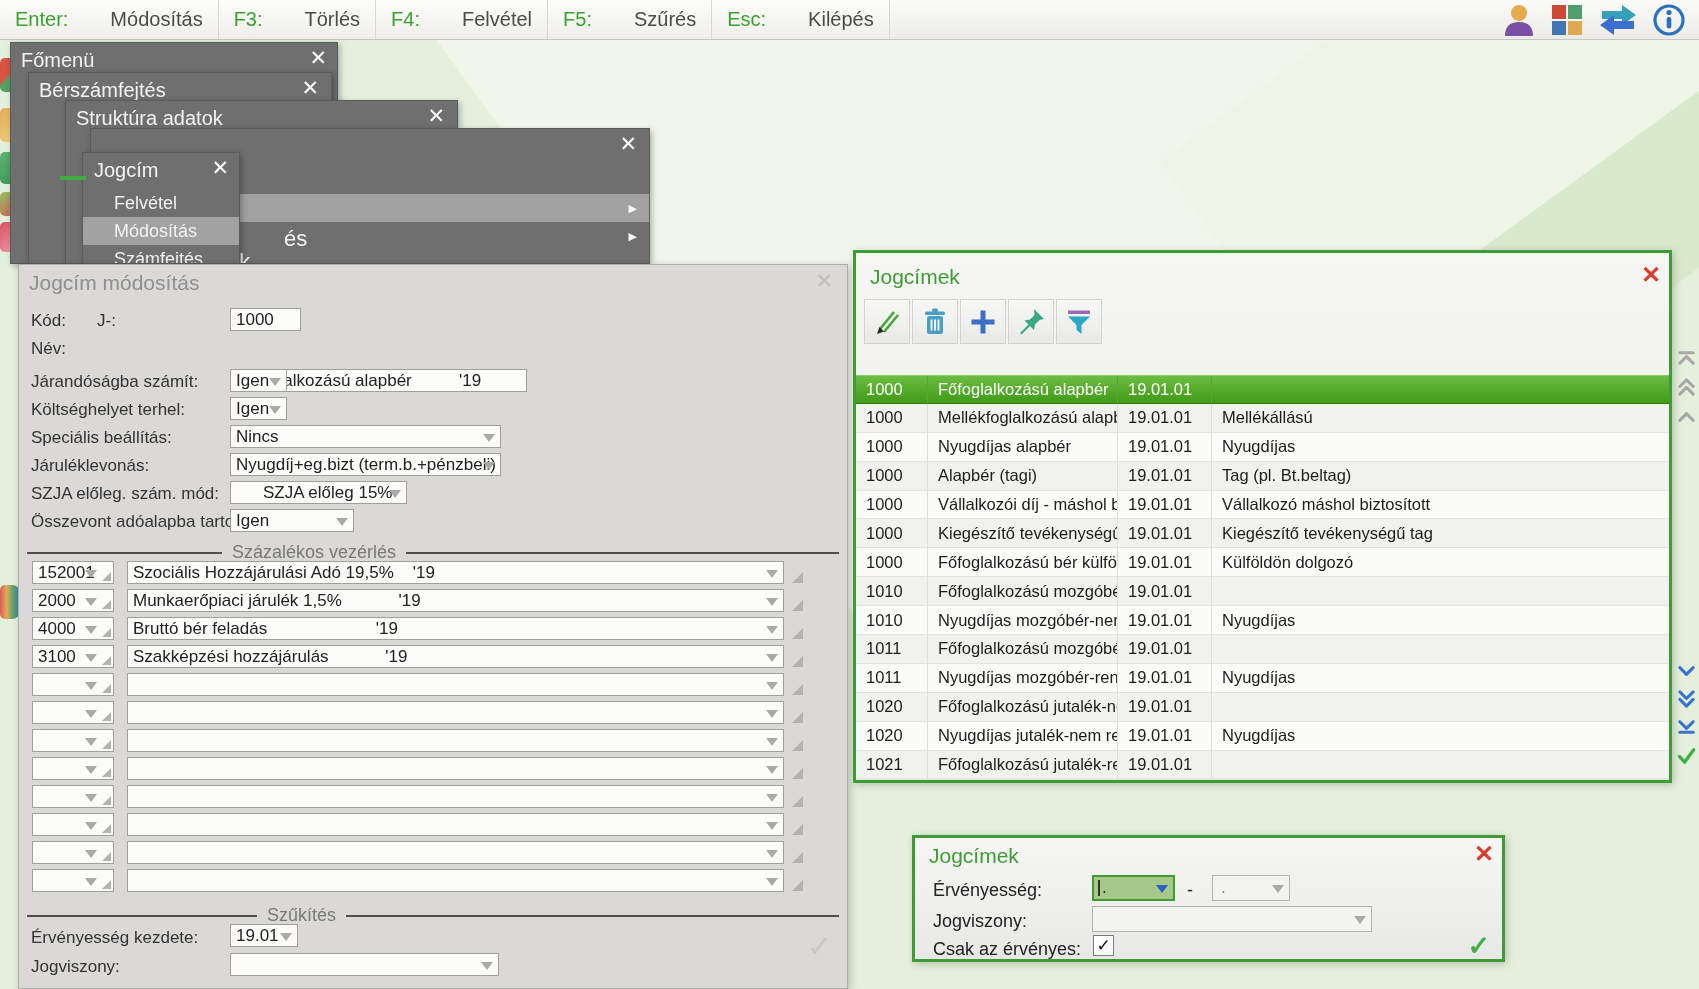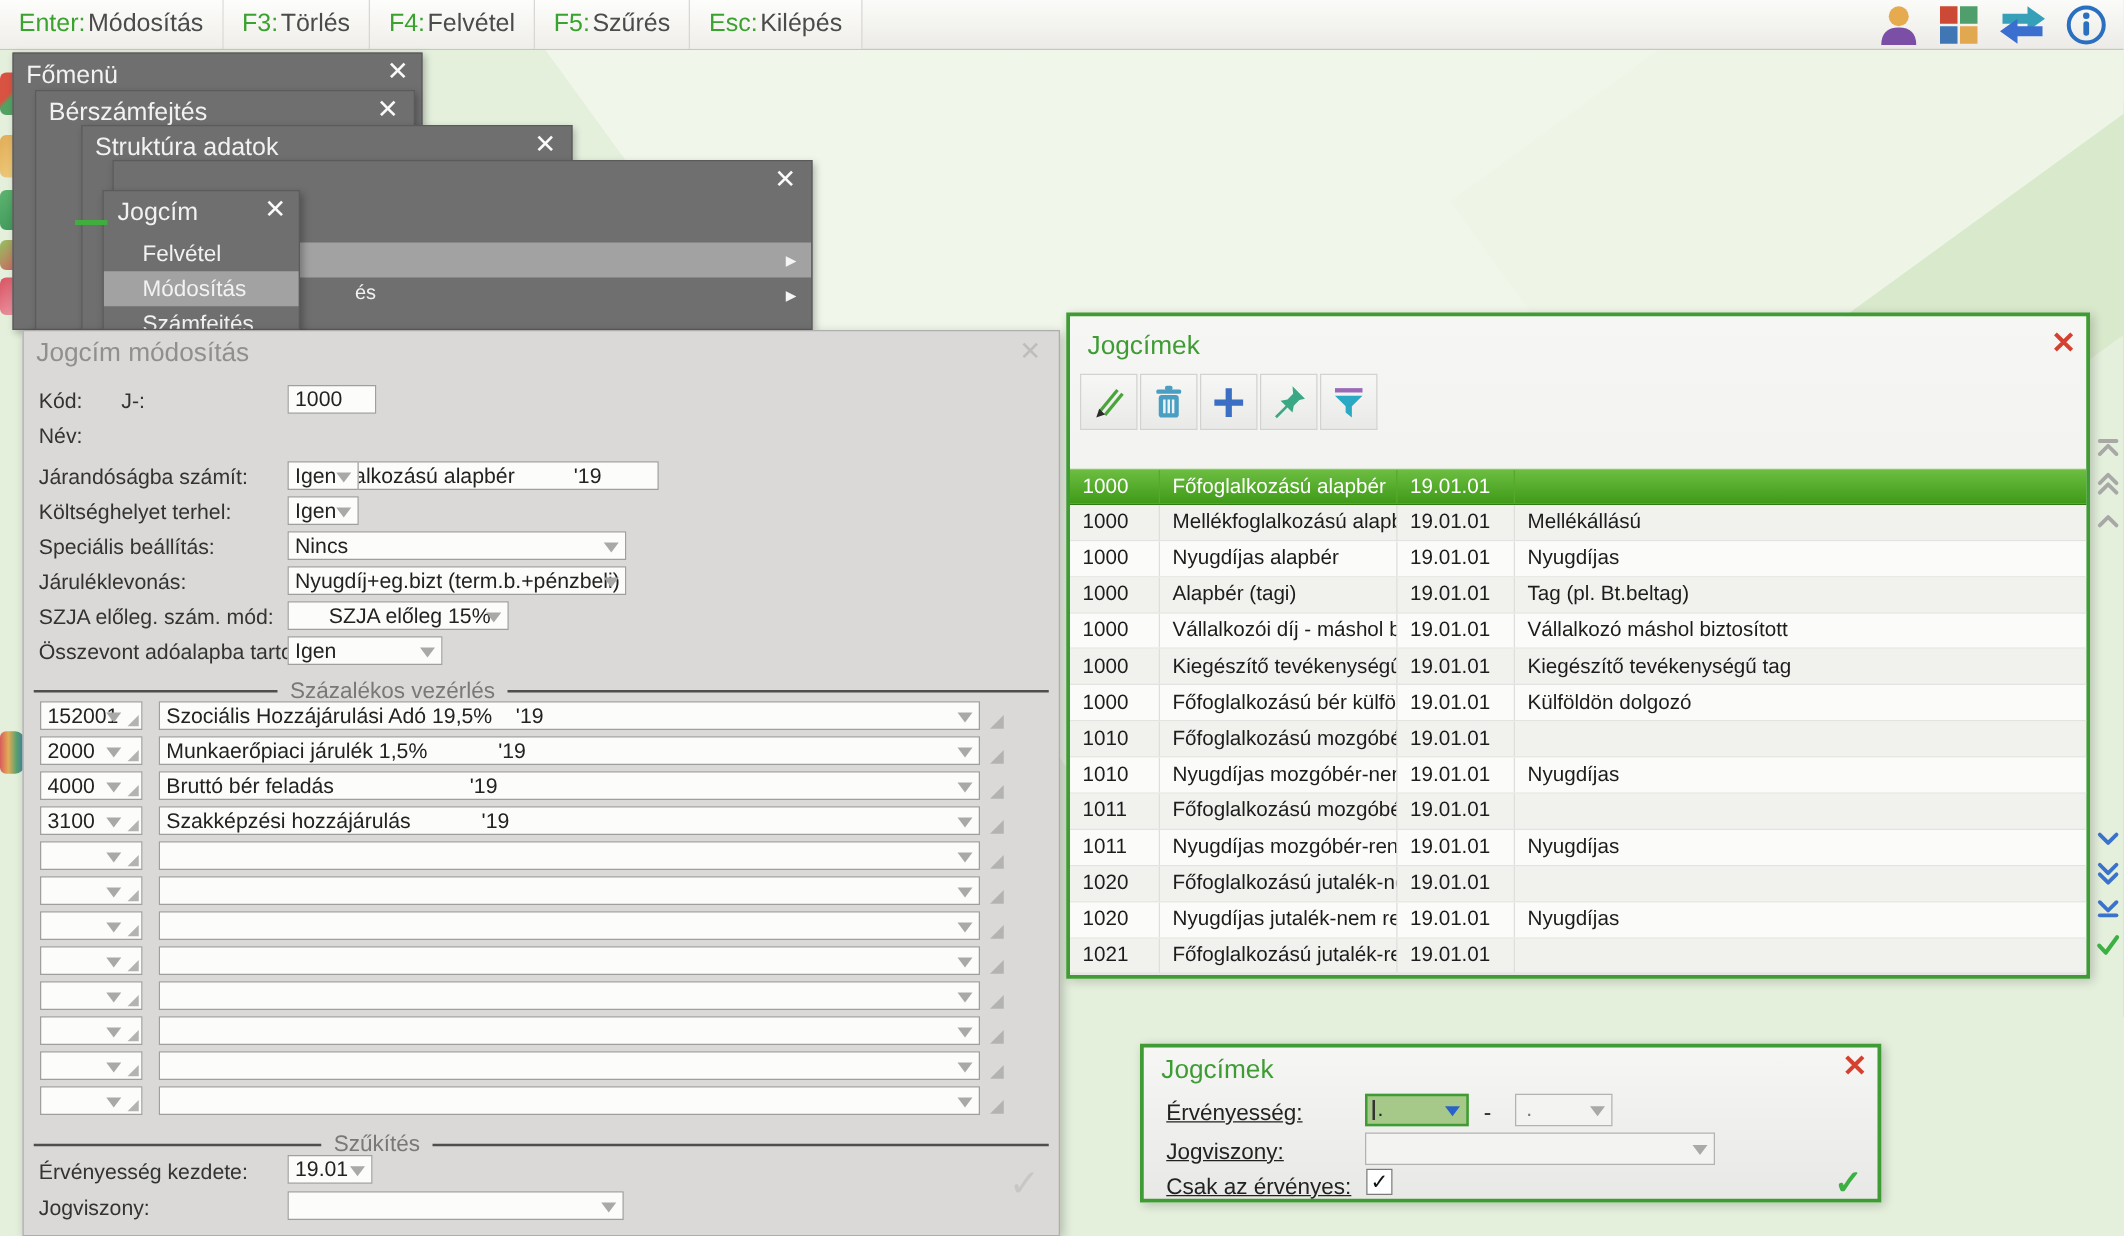--- a/index.html
+++ b/index.html
@@ -10,38 +10,38 @@
   .deco{position:absolute;pointer-events:none;}
   .deco-a{right:-320px;top:-480px;width:1500px;height:780px;background:#f0f7ea;transform:rotate(-36deg);}
   .deco-b{right:-560px;top:-360px;width:1300px;height:620px;background:#d9e9cc;transform:rotate(-36deg);}
   .deco-c{right:-80px;top:-40px;width:600px;height:260px;background:#eef5e6;transform:rotate(-36deg);}
 
   
   .topbar{position:absolute;left:0;top:0;width:1699px;height:40px;
           background:linear-gradient(#fbfbf9,#ecebe7);border-bottom:1px solid #c6c6c2;
           display:flex;align-items:stretch;}
   .hk{display:flex;align-items:center;padding:0 15px;font-size:20px;
-      border-right:1px solid #d9d7d3;background:linear-gradient(#fdfdfb,#efeeea);cursor:default;}
+      border-right:1px solid #d9d7d3;background:linear-gradient(#fdfdfb,#efeeea);cursor:default;gap:40px;}
   .hk .key{color:#3aa32f;margin-right:2px;}
   .hk .lbl{color:#4b4b4b;}
   .topicons{position:absolute;right:12px;top:2px;display:flex;gap:12px;align-items:center;height:36px;}
   .topicons .tico{width:36px;height:36px;}
 
   
   .blob{position:absolute;left:0;width:20px;border-radius:5px 8px 8px 5px;opacity:.95;}
 
   
   .dwin{position:absolute;background:#6f6f6f;border:1px solid #5b5b5b;
         box-shadow:2px 2px 6px rgba(0,0,0,.28);overflow:hidden;color:#f2f2f2;}
   .dwin .dtitle{position:absolute;left:10px;top:6px;font-size:20px;white-space:nowrap;}
   .dwin .dclose{position:absolute;top:4px;font-size:21px;color:#fafafa;cursor:pointer;line-height:1;}
   .mrow{position:absolute;left:0;right:0;height:28px;font-size:18px;display:flex;align-items:center;}
   .mrow.hl{background:#a2a2a2;}
   .mrow .marr{position:absolute;right:12px;font-size:11px;color:#f5f5f5;}
-  .frag{position:absolute;font-size:16px;color:#f2f2f2;white-space:nowrap;text-align:right;}
+  .frag{position:absolute;font-size:22px;color:#f2f2f2;white-space:nowrap;text-align:right;}
   .greendash{position:absolute;left:60px;top:176px;width:26px;height:4px;background:#3fae3f;}
 
   
   .form{position:absolute;left:18px;top:264px;width:830px;height:725px;
         background:#dad9d7;border:1px solid #aeaeac;box-shadow:2px 2px 8px rgba(0,0,0,.22);}
   .ftitle{position:absolute;left:10px;top:6px;font-size:21px;color:#8f8f8f;}
   .fclose{position:absolute;right:14px;top:4px;font-size:21px;color:#bdbdbb;cursor:pointer;}
   .flabel{position:absolute;left:12px;font-size:17px;color:#333;white-space:nowrap;}
   .inp,.combo{position:absolute;height:23px;background:#fcfcfb;border:1px solid #9f9f9d;
         font-size:17px;display:flex;align-items:center;padding:0 5px;white-space:pre;overflow:hidden;}
@@ -87,21 +87,21 @@
 
   
   .navico{position:absolute;left:1676px;width:21px;height:21px;cursor:pointer;}
 
   
   .fwin{position:absolute;left:912px;top:835px;width:593px;height:127px;
         border:3px solid #3f9c35;background:linear-gradient(#f6f6f4,#e8e8e6);
         box-shadow:2px 2px 8px rgba(0,0,0,.2);}
   .fwin .redx{right:8px;top:4px;}
   .fwtitle{position:absolute;left:14px;top:6px;font-size:21px;color:#3f9c35;}
-  .fwlabel{position:absolute;left:18px;font-size:18px;color:#222;white-space:nowrap;text-decoration:underline;}
+  .fwlabel{position:absolute;left:18px;font-size:18px;color:#222;white-space:nowrap;}
   .fcombo{position:absolute;height:26px;font-size:17px;display:flex;align-items:center;
           padding:0 20px 0 8px;background:#f3f3f1;border:1px solid #b2b2b0;}
   .fcombo.green{background:#a6c98a;border:2px solid #3f9c35;color:#222;}
   .fcombo.green .darr{border-top-color:#2a62c8;}
   .cursorbar{position:absolute;left:4px;top:3px;bottom:3px;width:1.5px;background:#333;}
   .dashsep{position:absolute;font-size:18px;color:#222;}
   .checkbox{position:absolute;width:21px;height:21px;background:#fff;border:1px solid #7a7a78;
             display:flex;align-items:center;justify-content:center;font-size:17px;color:#111;cursor:pointer;}
   .greencheck{position:absolute;font-size:27px;font-weight:bold;color:#3cb043;cursor:pointer;}
 </style>

